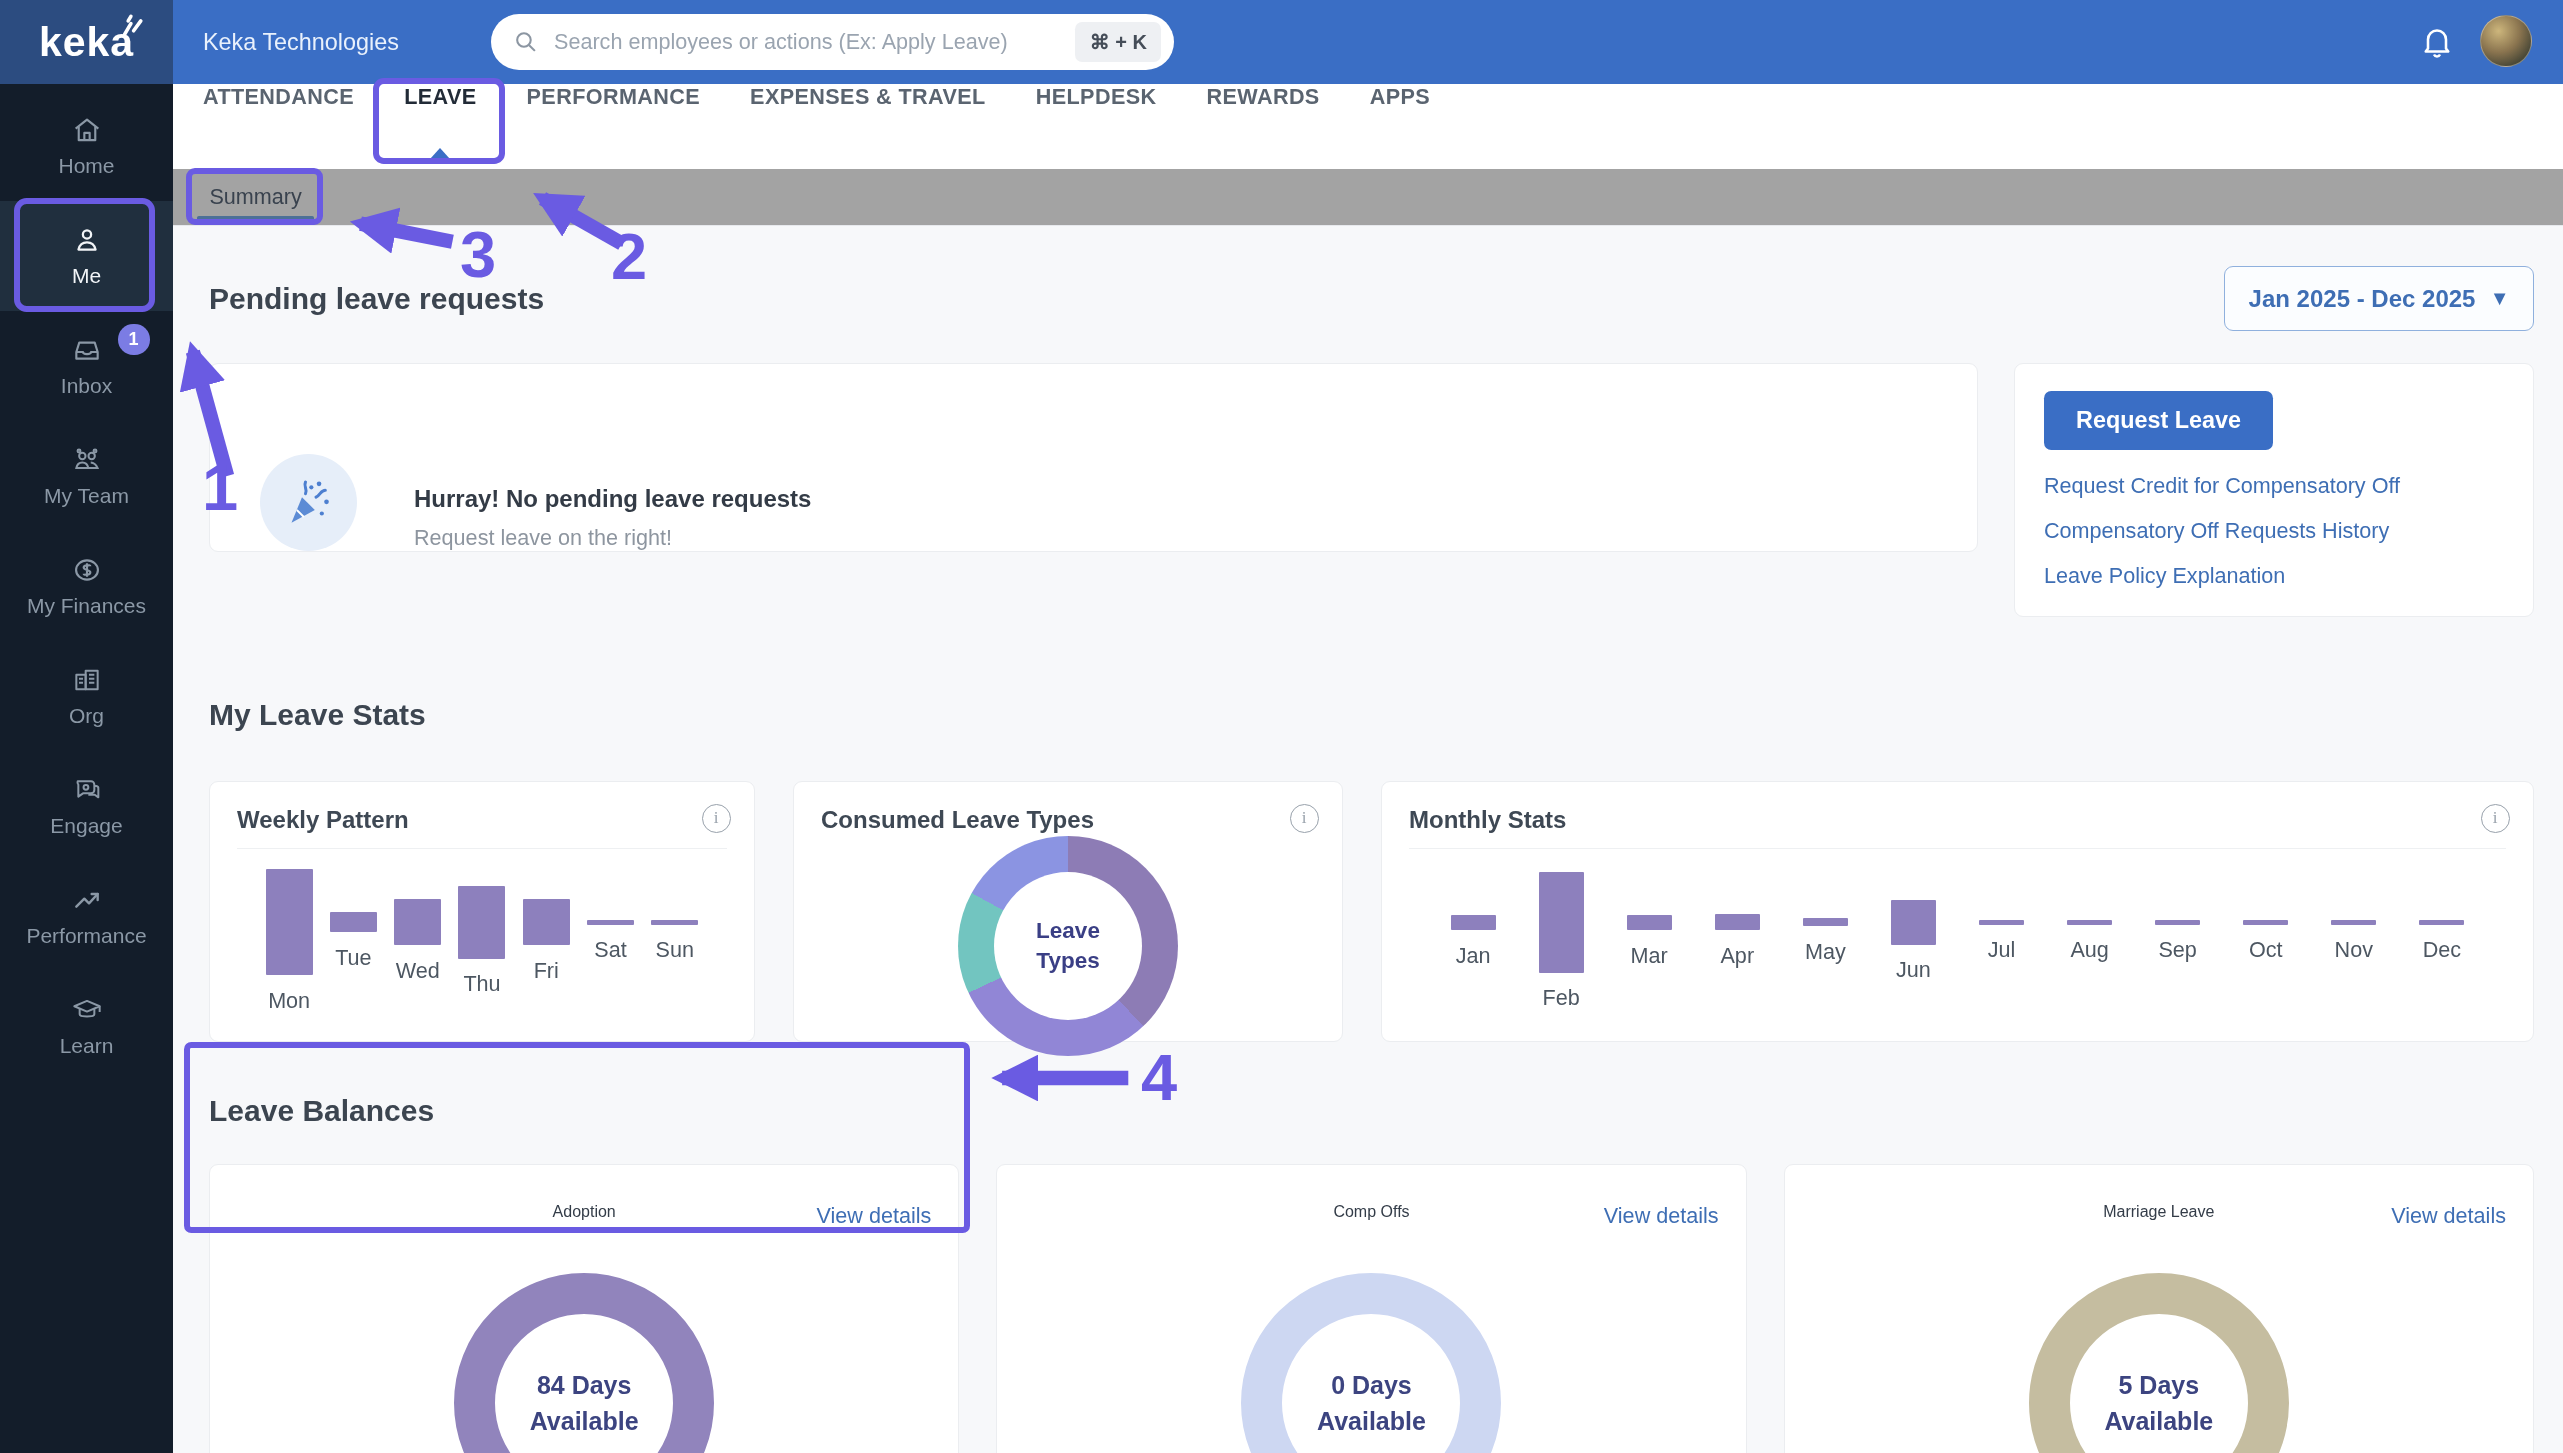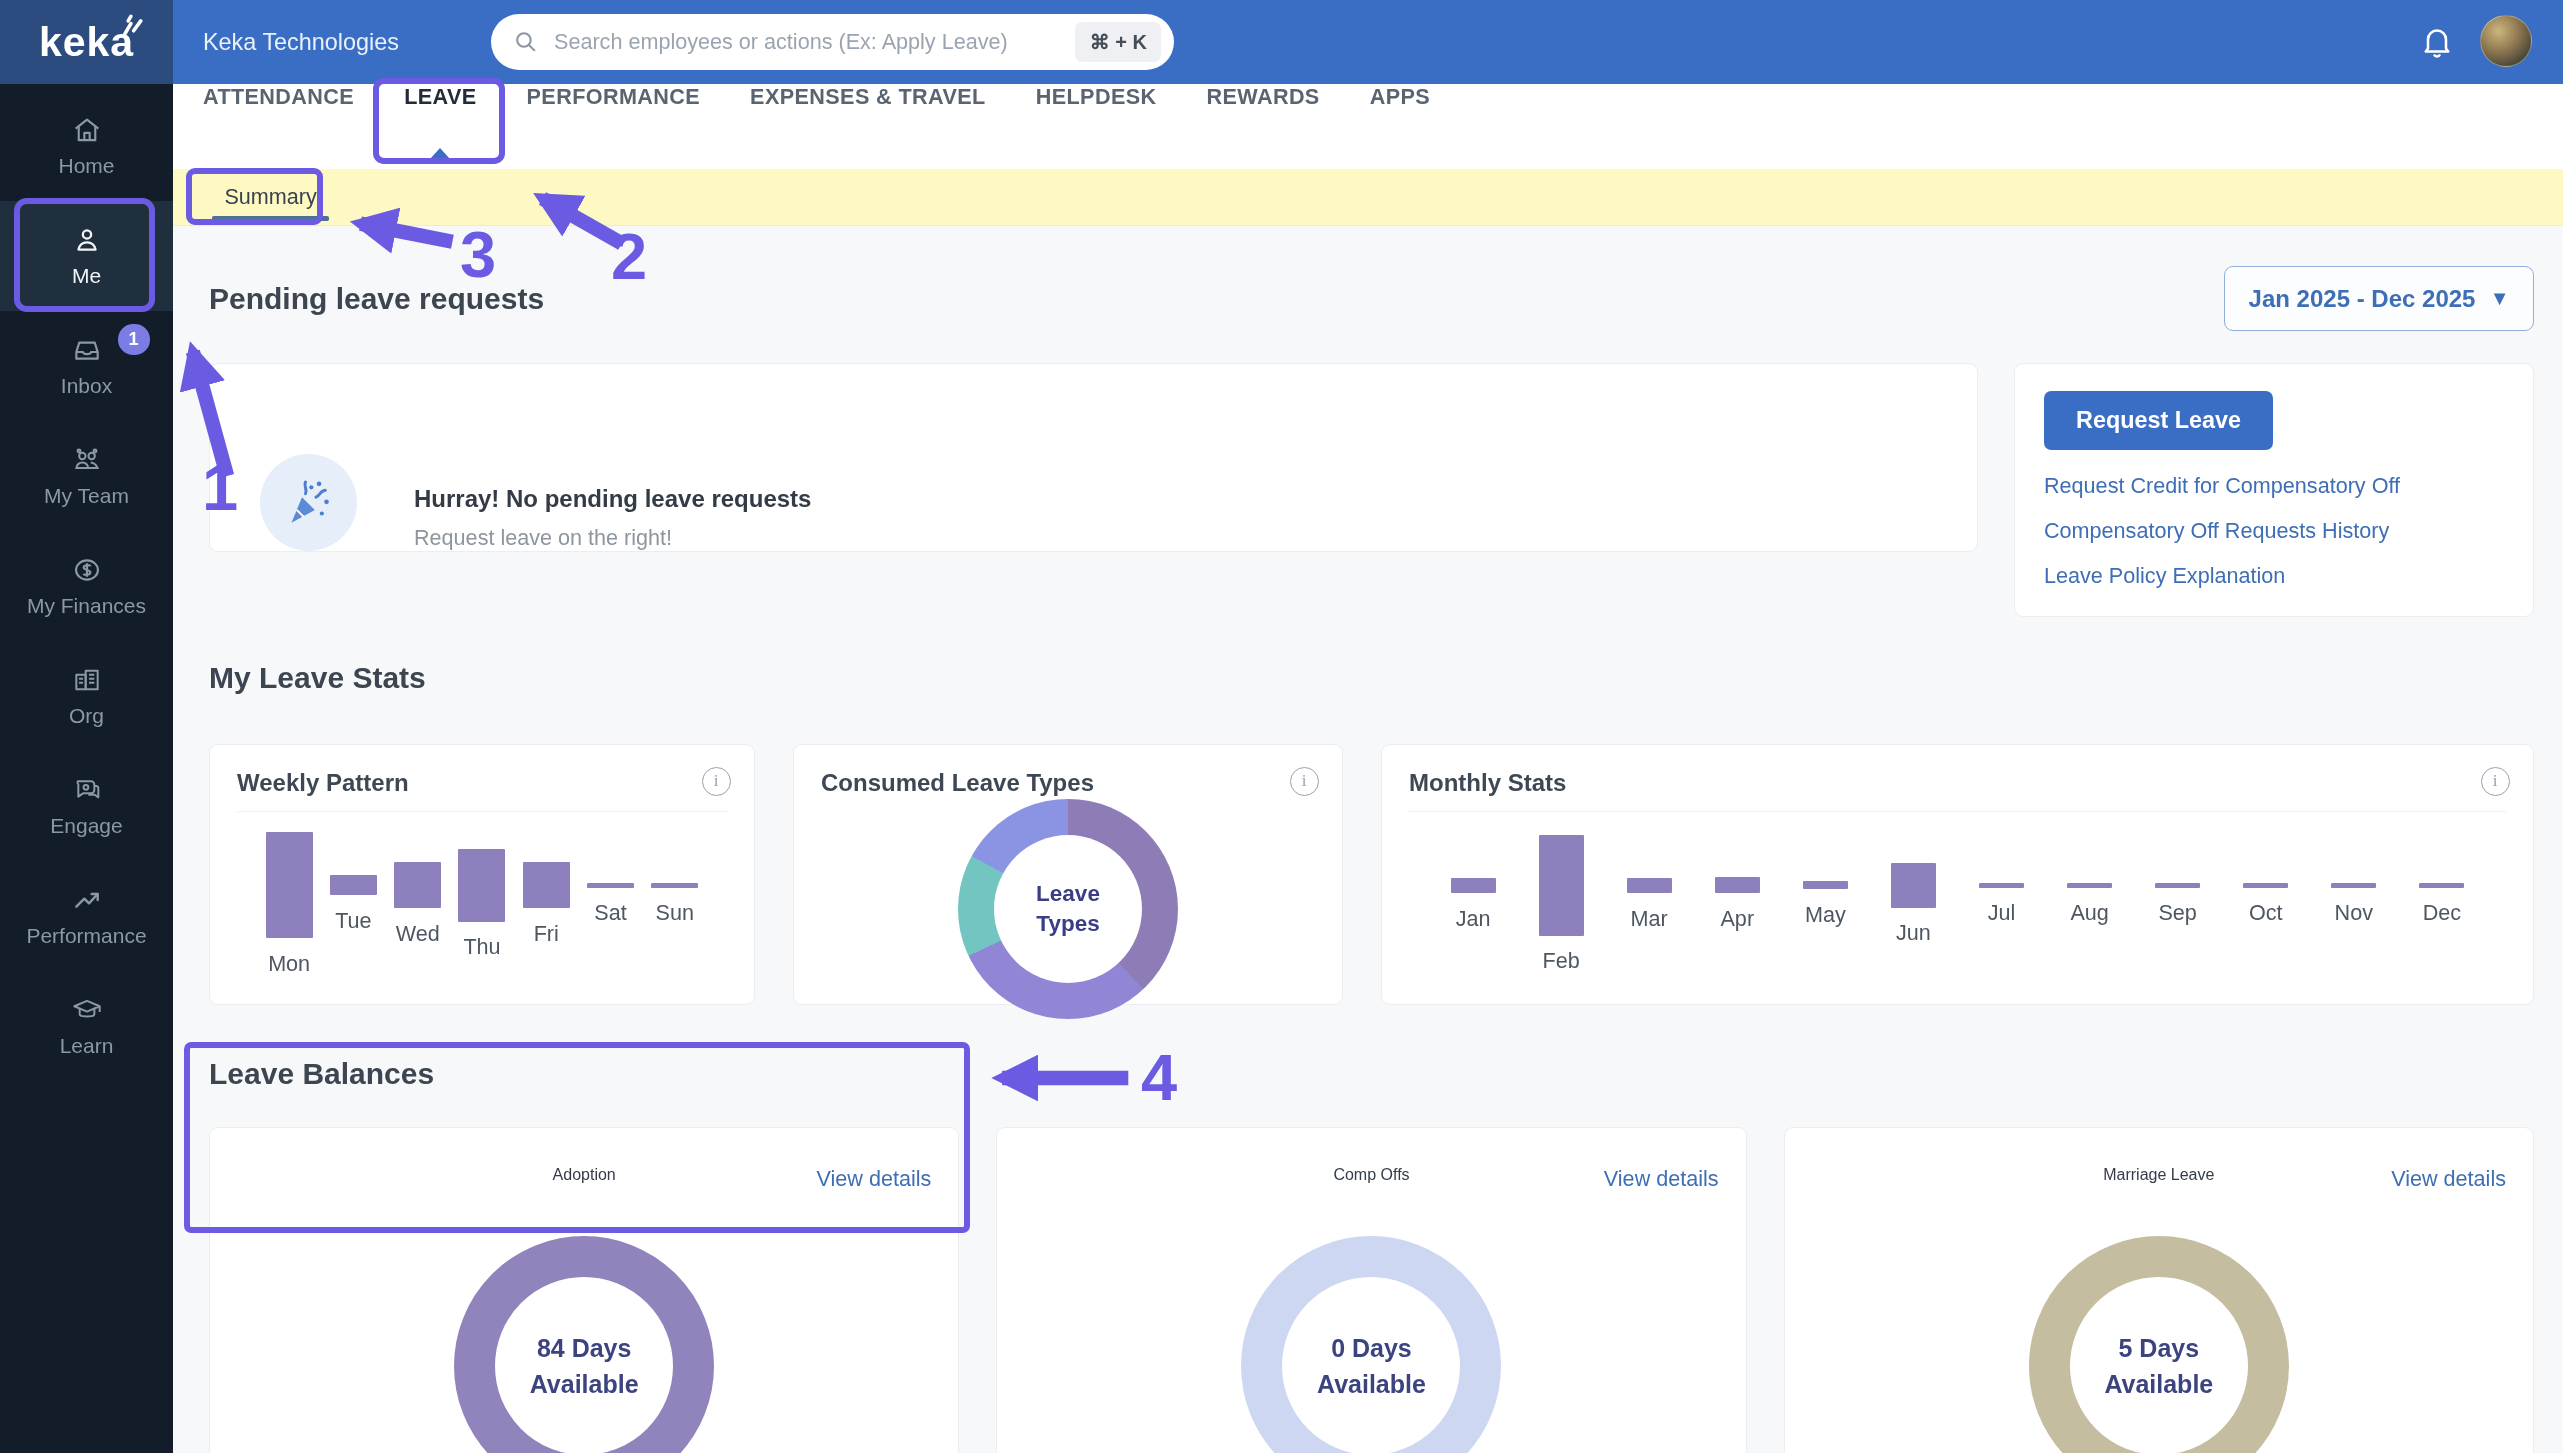--- a/index.html
+++ b/index.html
@@ -30,21 +30,21 @@
   .side-label{font-size:21px;margin-top:8px}
   .side-badge{position:absolute;top:12.6px;right:23.4px;min-width:32px;height:31px;border-radius:15.3px;background:#7b7ce4;color:#fff;font-size:18px;font-weight:700;display:flex;align-items:center;justify-content:center}
 
   
   .content-tabs{position:absolute;left:173px;top:84px;right:0;height:85px;background:#fff;border-bottom:0.9px solid #e7e9ed;display:flex;align-items:stretch;padding-left:30px;gap:50px;z-index:3}
   .tab{font-size:21.6px;font-weight:600;color:#5a6470;letter-spacing:0.4px;position:relative;display:flex;cursor:pointer}
   .tab.active{color:#222b37}
   .tab-caret{position:absolute;bottom:10px;left:50%;transform:translateX(-50%);width:0;height:0;border-left:10px solid transparent;border-right:10px solid transparent;border-bottom:11.7px solid #3a6ec5}
 
   
-  .subnav{position:absolute;left:173px;top:169px;right:0;height:56px;background:#fef9c3;border-bottom:0.9px solid #e7e9ed;display:flex;padding-left:28px;z-index:3}
+  .subnav{position:absolute;left:173px;top:169px;right:0;height:56px;background:#a3a3a3;border-bottom:0.9px solid #e7e9ed;display:flex;padding-left:13px;z-index:3}
   .subtab{padding:0 23.4px;display:flex;align-items:center;font-size:21.6px;color:#39424e;position:relative;cursor:pointer}
   .subtab::after{content:"";position:absolute;left:10.8px;right:10.8px;bottom:4.5px;height:4.5px;background:#4c7097;border-radius:1.8px}
 
   
   .page{position:absolute;left:173px;top:225px;right:0;bottom:0;background:#f7f8fa;padding:0 29px 0 36px;overflow:hidden;z-index:2}
   .heading-row{margin-top:41px;display:flex;justify-content:space-between;align-items:center}
   .section-title{font-size:30px;font-weight:600;color:#3c4550}
   .date-chip{height:65px;border:1.8px solid #8fb0dd;border-radius:9px;background:#fbfdff;color:#3e6eb4;font-size:24px;font-weight:600;display:flex;align-items:center;gap:14.4px;padding:0 23.4px;cursor:pointer;box-sizing:border-box}
   .chev{font-size:20px}
 
@@ -53,21 +53,21 @@
   .party-circle{width:97px;height:97px;border-radius:50%;background:#e6eef9;display:flex;align-items:center;justify-content:center;flex:none}
   .party-circle svg{width:56px;height:56px}
   .pending-title{font-size:24px;font-weight:700;color:#333b46}
   .pending-sub{font-size:21.6px;color:#8d959f;margin-top:11.7px}
 
   .side-panel{width:520px;background:#fff;border:0.9px solid #ebedf0;border-radius:9px;padding:27px 29px 27px;box-sizing:border-box;flex:none}
   .btn-primary{background:#3a6ec5;color:#fff;font-size:23.4px;font-weight:600;border:none;border-radius:7.2px;padding:16px 32px;cursor:pointer}
   .panel-links{margin-top:23.4px;display:flex;flex-direction:column;gap:19px}
   .panel-link{font-size:21.6px;color:#3e6eb4;text-decoration:none;cursor:pointer}
 
-  .stats-title{margin-top:44px}
+  .stats-title{margin-top:81px}
   .stats-row{margin-top:49px;display:flex;gap:38px}
   .stat-card{background:#fff;border:0.9px solid #ebedf0;border-radius:9px;height:261px;box-sizing:border-box;padding:23.4px 27px;position:relative}
   .stat-card.weekly{width:546px;flex:none}
   .stat-card.consumed{width:550px;flex:none}
   .stat-card.monthly{flex:1}
   .card-title{font-size:24px;font-weight:600;color:#3e4854}
   .info-badge{position:absolute;top:21.6px;right:23.4px;width:29px;height:29px;border:1.8px solid #98a1ab;border-radius:50%;color:#98a1ab;font-size:17px;display:flex;align-items:center;justify-content:center;font-family:"Liberation Serif",serif;box-sizing:border-box;cursor:pointer}
   .chart-area{margin-top:14.4px;border-top:0.9px solid #eef0f2;display:flex;align-items:center;padding:0 20px}
   .bar-col{flex:1;display:flex;flex-direction:column;align-items:center;justify-content:flex-end}
   .bar{background:#8d80bd;border-radius:0.9px}

